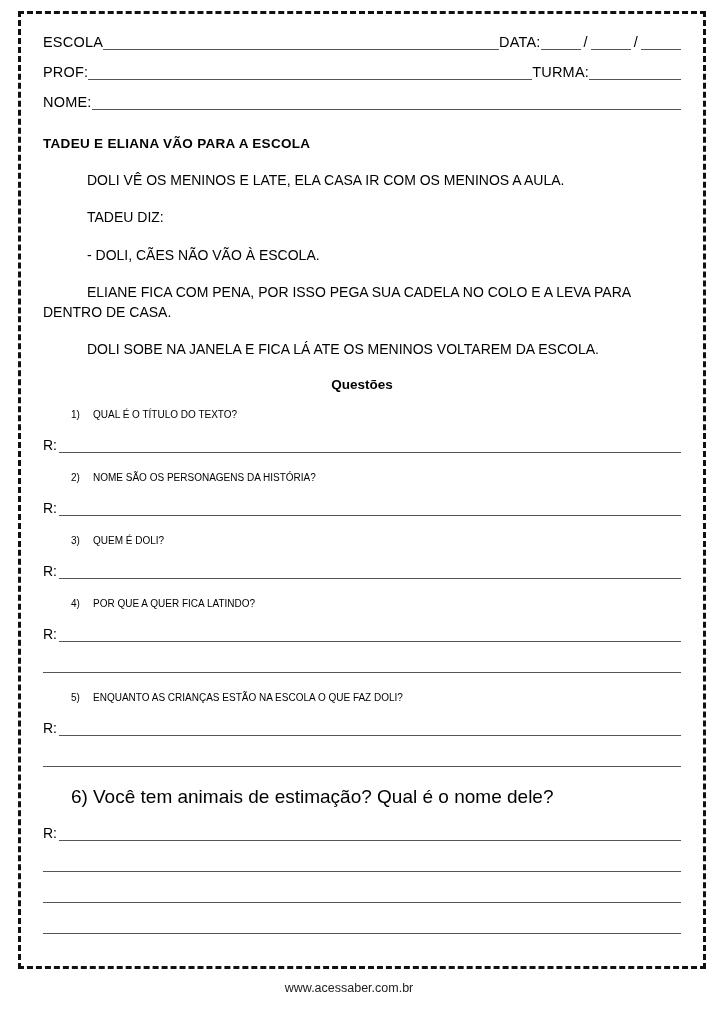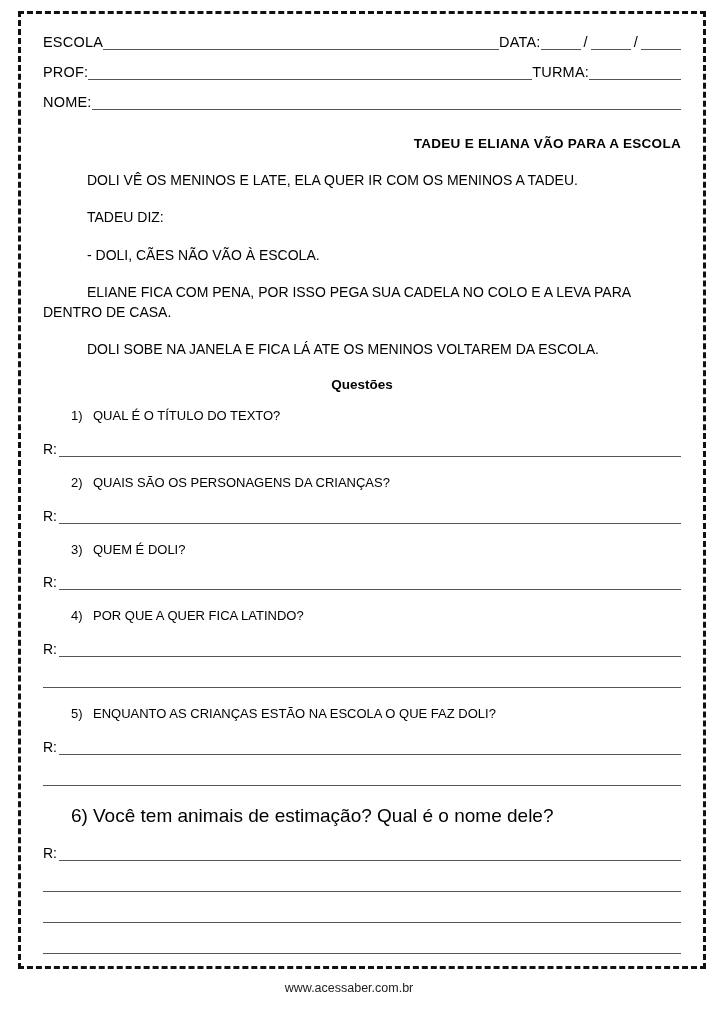--- a/index.html
+++ b/index.html
@@ -60,21 +60,21 @@
   .slash {
     flex: 0 0 auto;
     padding: 0 3px;
   }
 
   
   .story {
     margin-top: 26px;
   }
   .story-title {
-    text-align: right;
+    text-align: left;
     font-size: 13.5px;
     font-weight: bold;
     letter-spacing: 0.3px;
     margin-bottom: 19px;
   }
   .story-p {
     font-size: 14px;
     line-height: 1.45;
     text-indent: 44px;
     margin-bottom: 17px;
@@ -87,21 +87,21 @@
   .questions-title {
     text-align: center;
     font-size: 13.5px;
     font-weight: bold;
     margin-bottom: 16px;
   }
   .q-item {
     margin-bottom: 2px;
   }
   .q-text {
-    font-size: 13px;
+    font-size: 10px;
     padding-left: 28px;
     margin-bottom: 16px;
     line-height: 1.3;
   }
   .q-text .q-num {
     display: inline-block;
     min-width: 22px;
   }
   .q-text.lowercase {
     font-size: 19px;
@@ -162,21 +162,21 @@
       </div>
 
       <div class="id-row">
         <span class="id-label">NOME:</span>
         <span class="rule"></span>
       </div>
     </div>
 
     <div class="story">
       <div class="story-title">TADEU E ELIANA VÃO PARA A ESCOLA</div>
-      <div class="story-p">DOLI VÊ OS MENINOS E LATE, ELA QUER IR COM OS MENINOS A TADEU.</div>
+      <div class="story-p">DOLI VÊ OS MENINOS E LATE, ELA CASA IR COM OS MENINOS A AULA.</div>
       <div class="story-p">TADEU DIZ:</div>
       <div class="story-p">- DOLI, CÃES NÃO VÃO À ESCOLA.</div>
       <div class="story-p">ELIANE FICA COM PENA, POR ISSO PEGA SUA CADELA NO COLO E A LEVA PARA DENTRO DE CASA.</div>
       <div class="story-p">DOLI SOBE NA JANELA E FICA LÁ ATE OS MENINOS VOLTAREM DA ESCOLA.</div>
     </div>
 
     <div class="questions">
       <div class="questions-title">Questões</div>
 
       <div class="q-item">
@@ -184,21 +184,21 @@
           <span class="q-num">1)</span><span>QUAL É O TÍTULO DO TEXTO?</span>
         </div>
         <div class="ans-row">
           <span class="ans-label">R:</span>
           <span class="ans-line"></span>
         </div>
       </div>
 
       <div class="q-item">
         <div class="q-text">
-          <span class="q-num">2)</span><span>QUAIS SÃO OS PERSONAGENS DA CRIANÇAS?</span>
+          <span class="q-num">2)</span><span>NOME SÃO OS PERSONAGENS DA HISTÓRIA?</span>
         </div>
         <div class="ans-row">
           <span class="ans-label">R:</span>
           <span class="ans-line"></span>
         </div>
       </div>
 
       <div class="q-item">
         <div class="q-text">
           <span class="q-num">3)</span><span>QUEM É DOLI?</span>

